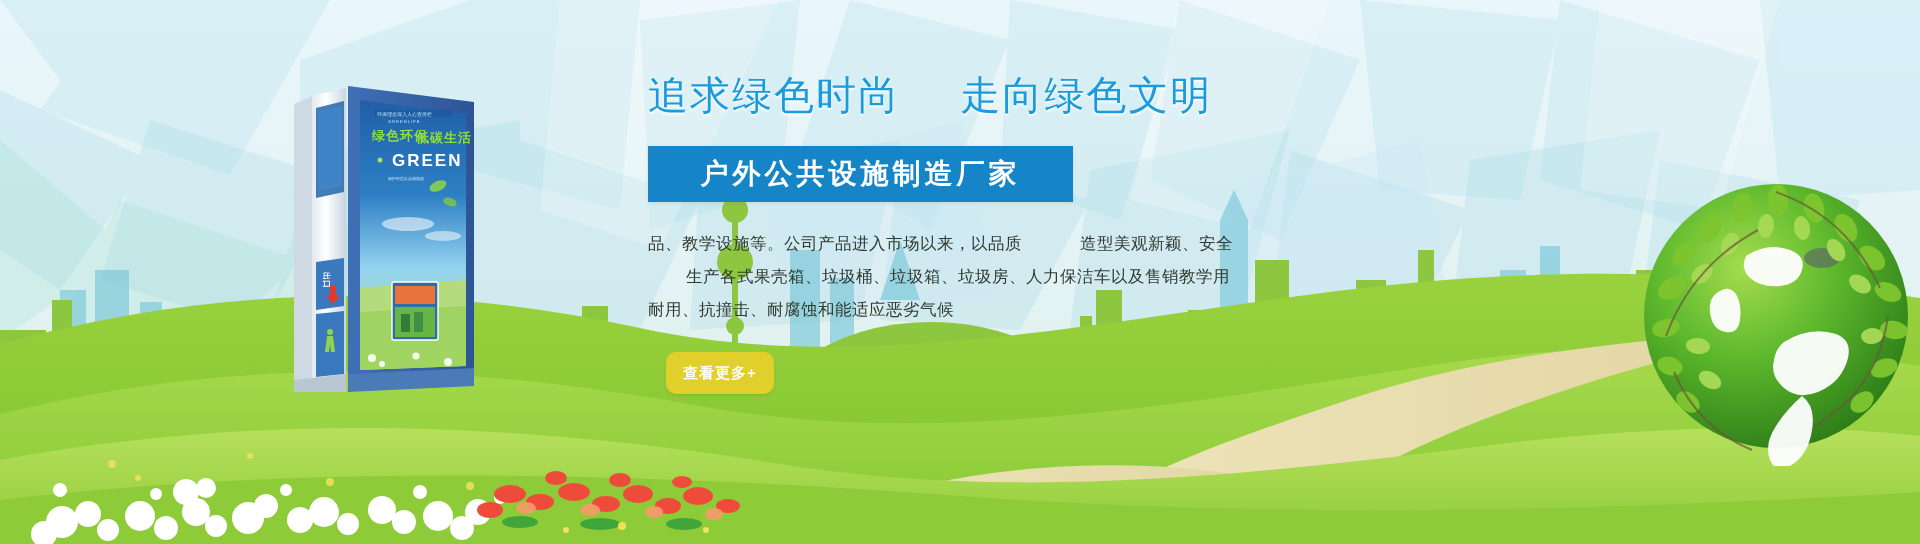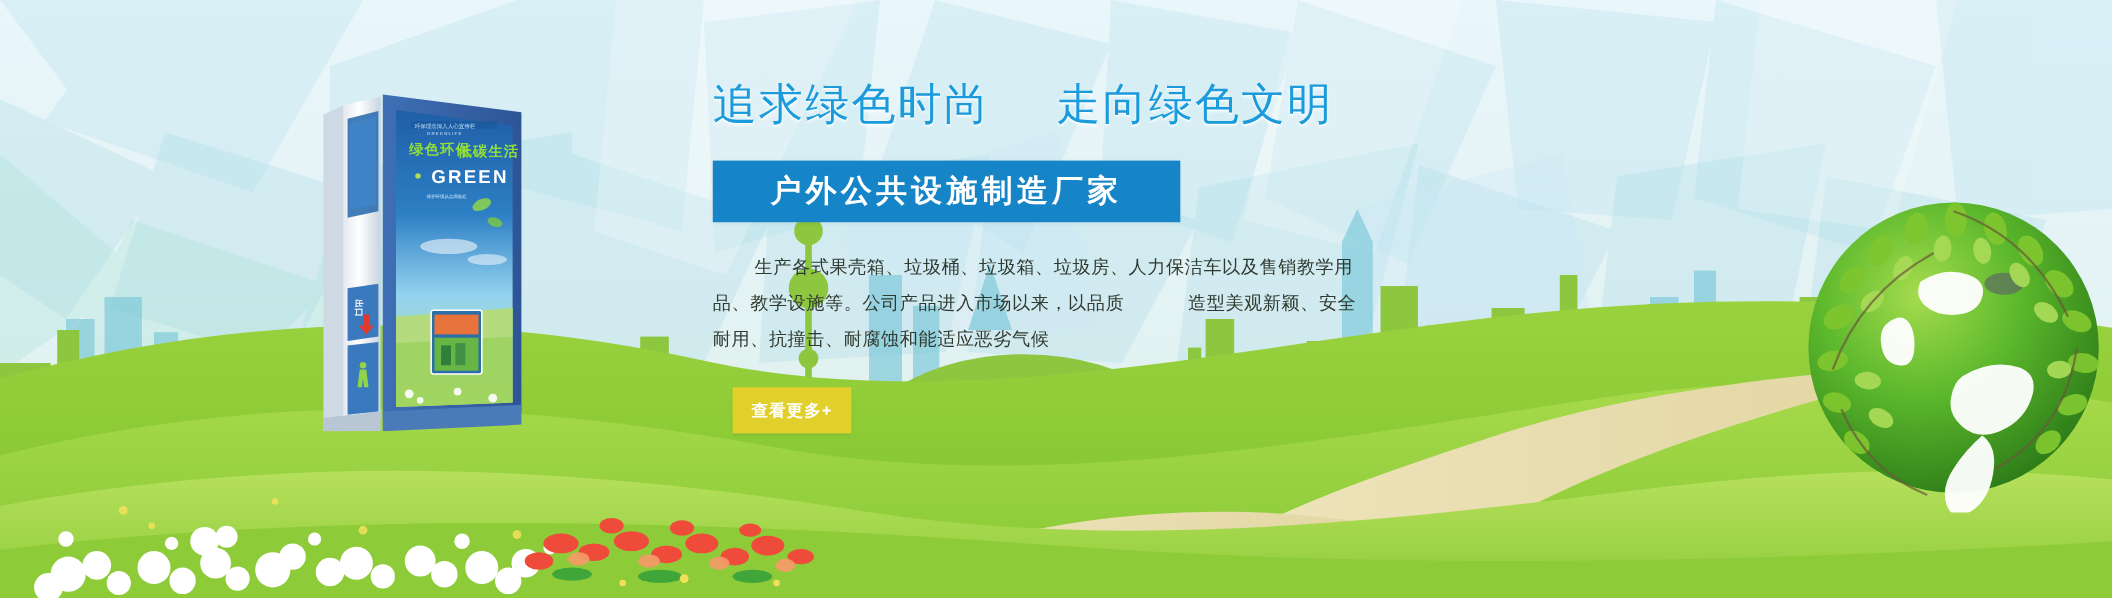--- a/index.html
+++ b/index.html
@@ -47,21 +47,21 @@
   .tagbar span { color:#fff; font-size:28px; font-weight:700; letter-spacing:4px;
     white-space:nowrap; }
 
   .para { margin-top:25px; width:790px; color:#2f3b30; font-size:16.5px;
     line-height:2.0; letter-spacing:.5px; }
   .para .ln { display:block; white-space:nowrap; }
   .para .ln1 { padding-left:38px; }
   .para .spacer { display:inline-block; width:58px; }
 
   .cta { margin-top:26px; margin-left:18px; width:108px; height:42px;
-    background:#e1cf2c; border-radius:0; border:none;
+    background:#e1cf2c; border-radius:10px; border:none;
     display:flex; align-items:center; justify-content:center; cursor:pointer;
     box-shadow:0 2px 3px rgba(0,0,0,.07); }
   .cta span { color:#ffffff; font-size:15px; font-weight:700; letter-spacing:1px; }
 
   
   .flowers { position:absolute; left:0; bottom:0; width:560px; height:150px; }
   .flowers svg { width:100%; height:100%; display:block; }
   .flowers2 { position:absolute; left:470px; bottom:8px; width:300px; height:120px; }
   .flowers2 svg { width:100%; height:100%; display:block; }
 </style>
@@ -362,22 +362,22 @@
       <span>追求绿色时尚</span>
       <span class="gap"></span>
       <span>走向绿色文明</span>
     </div>
 
     <div class="tagbar">
       <span>户外公共设施制造厂家</span>
     </div>
 
     <div class="para">
+      <span class="ln"><span>品、教学设施等。公司产品进入市场以来，以品质</span><span class="spacer"></span><span>造型美观新颖、安全</span></span>
       <span class="ln ln1">生产各式果壳箱、垃圾桶、垃圾箱、垃圾房、人力保洁车以及售销教学用</span>
-      <span class="ln"><span>品、教学设施等。公司产品进入市场以来，以品质</span><span class="spacer"></span><span>造型美观新颖、安全</span></span>
       <span class="ln">耐用、抗撞击、耐腐蚀和能适应恶劣气候</span>
     </div>
 
     <button class="cta">
       <span>查看更多+</span>
     </button>
   </div>
 
   <div class="flowers">
     <svg viewBox="0 0 560 150" preserveAspectRatio="none">

